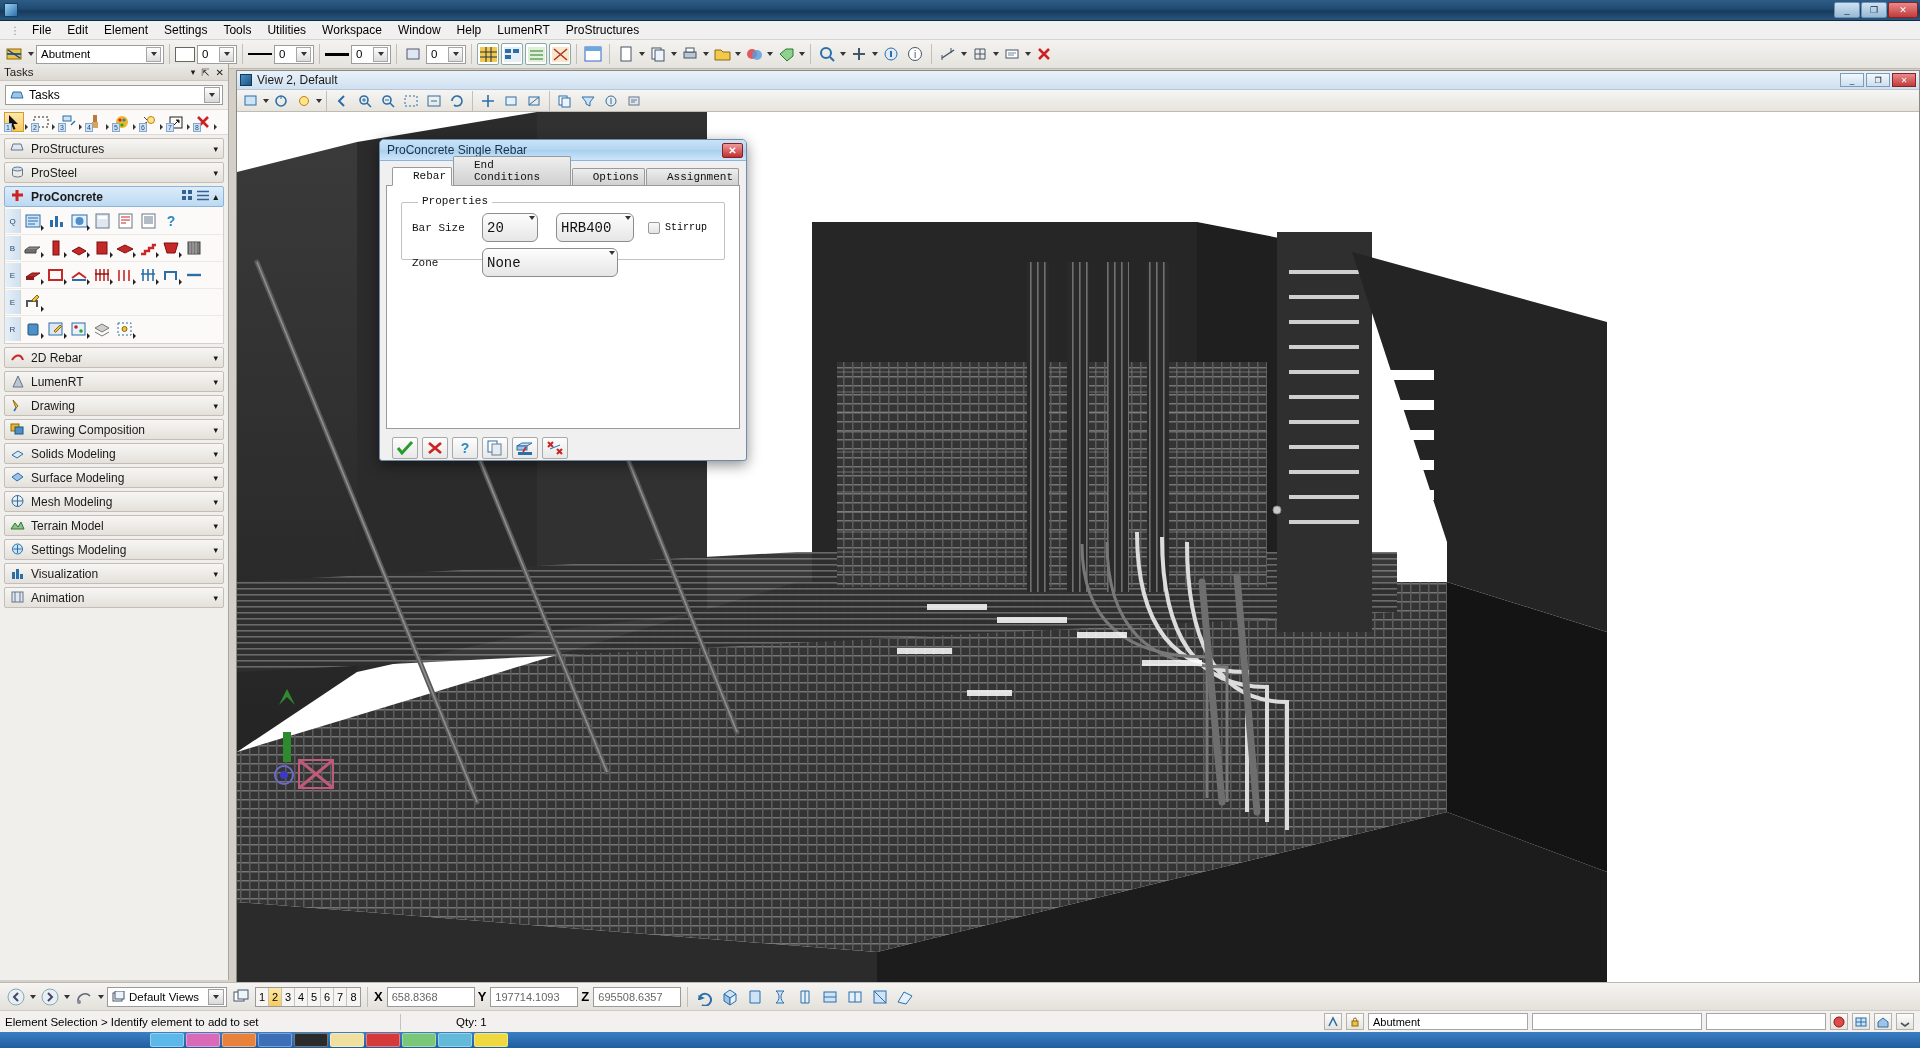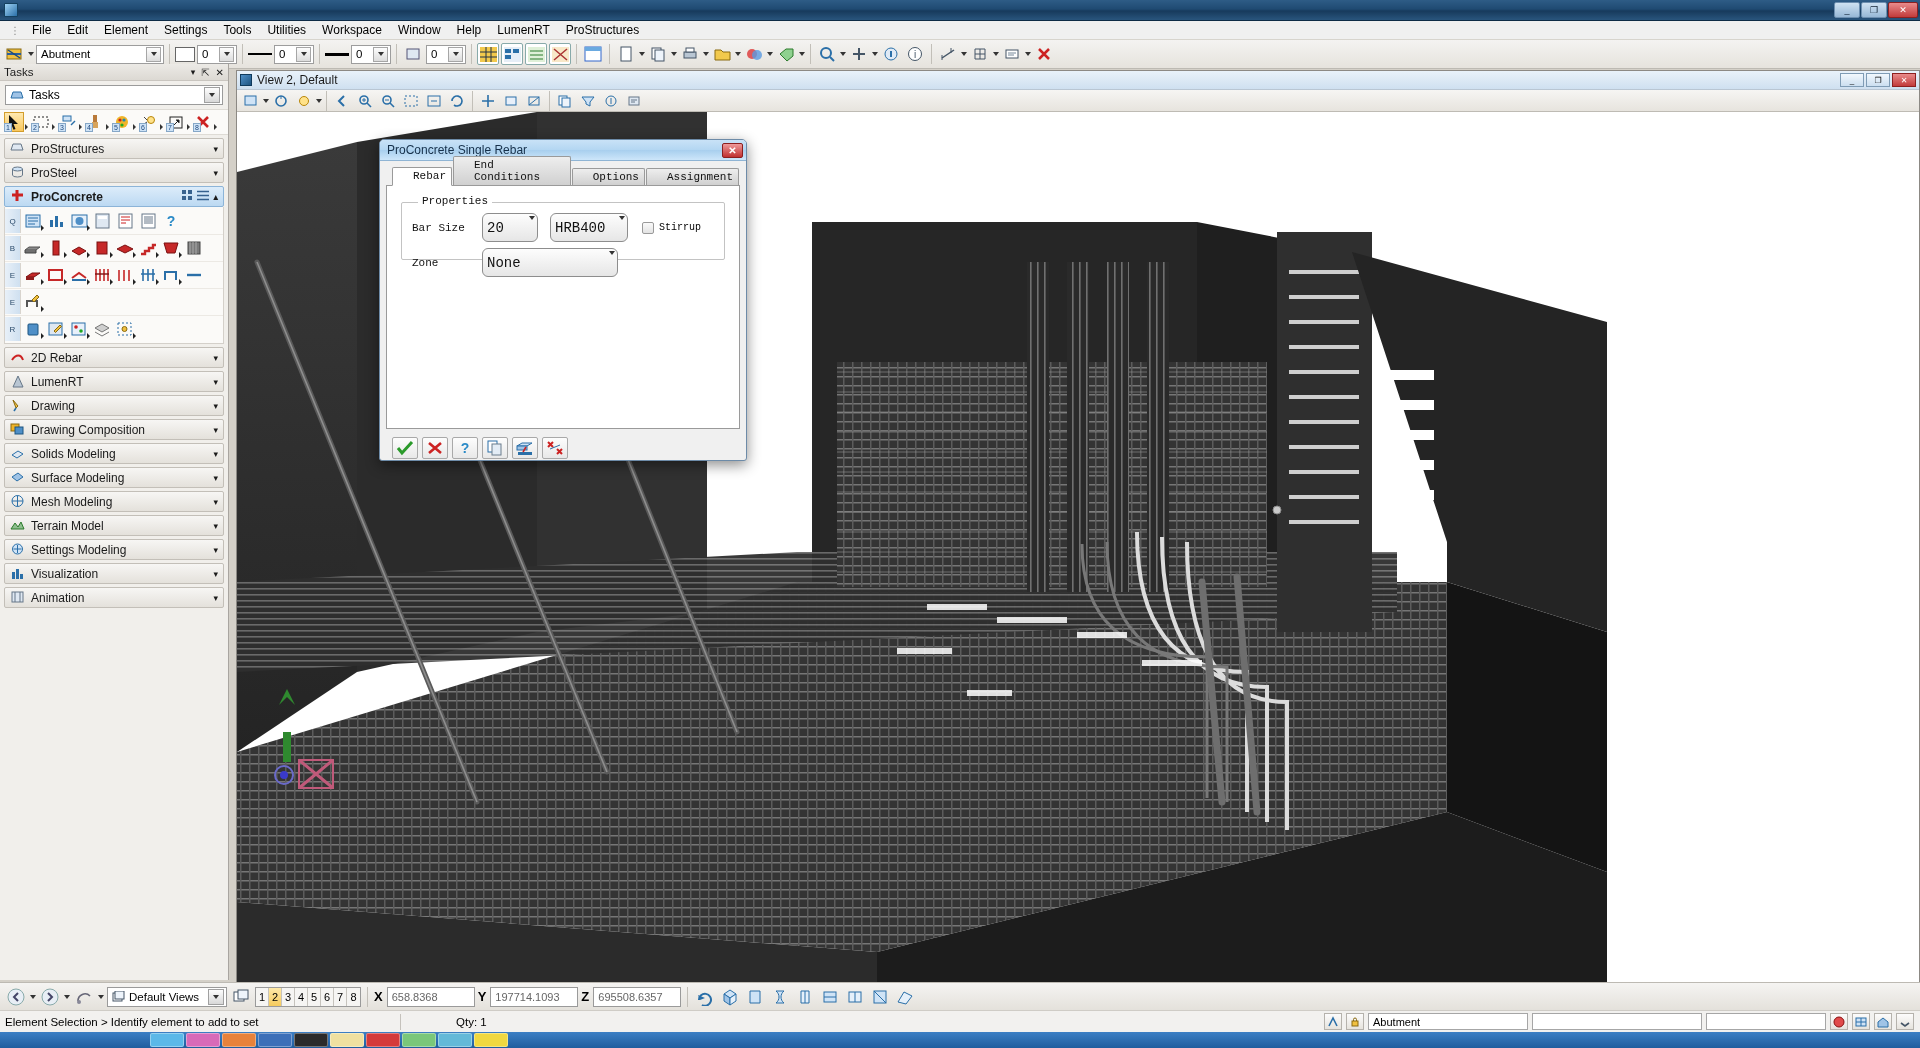--- a/index.html
+++ b/index.html
@@ -1159,21 +1159,21 @@
       </div>
       <div class="tab-page">
         <div class="group">
           <div class="glabel">Properties</div>
           <div class="frow">
             <div class="flabel">Bar Size</div>
             <div class="dsel" style="width:56px">
               <span>20</span>
               <span class="dcar"><i class="caret"></i></span>
             </div>
-            <div class="dsel" style="width:78px;margin-left:12px;">
+            <div class="dsel" style="width:78px;margin-left:18px;">
               <span>HRB400</span>
               <span class="dcar"><i class="caret"></i></span>
             </div>
             <div class="chk-wrap" style="margin-left:14px;">
               <span class="chkbox"></span>
               <span class="chk-lbl">Stirrup</span>
             </div>
           </div>
           <div class="frow">
             <div class="flabel">Zone</div>

